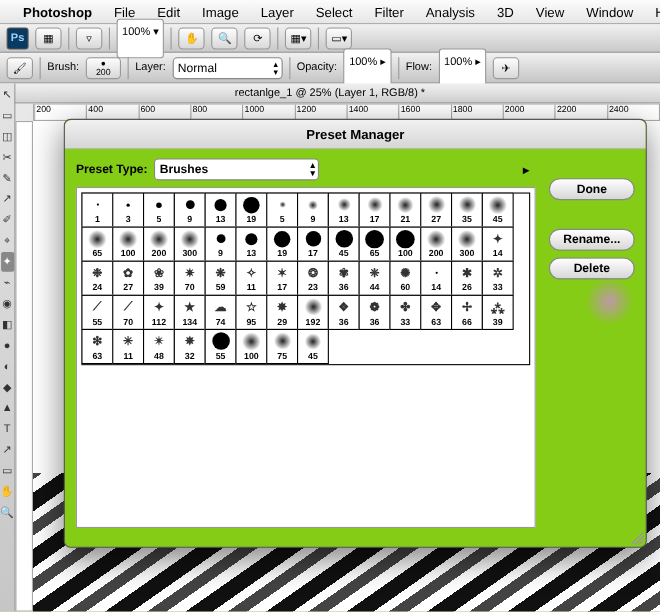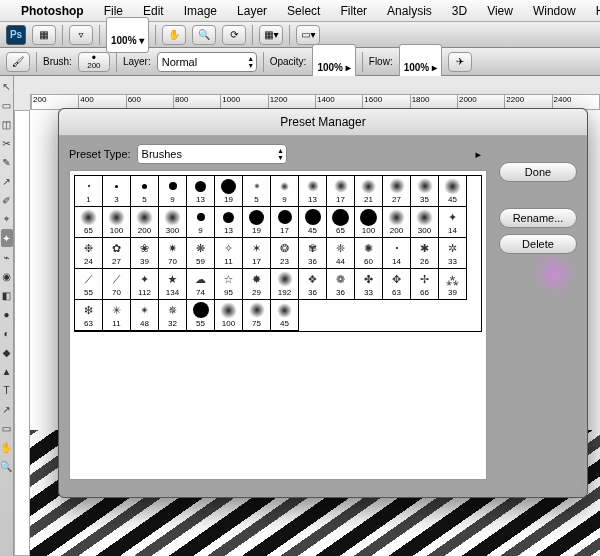--- a/index.html
+++ b/index.html
@@ -7,41 +7,41 @@
 
   
   .menubar { height: 22px; background: linear-gradient(#fcfcfc,#e6e6e6); display: flex; align-items: center; padding: 0 1px; font-size: 12px; gap: 20px; border-bottom: 1px solid #aaa; }
   .apple { font-size: 15px; }
   .menubar .appname { font-weight: bold; }
 
   
   .ps-bar { height: 26px; background: linear-gradient(#f1f1f1,#c9c9c9); border-bottom: 1px solid #888; display: flex; align-items: center; padding: 0 6px; font-size: 10px; gap: 6px; }
   .ps-logo { width: 20px; height: 20px; background: #0a3a60; color:#9bd3ff; font-size:10px; font-weight:bold; display:flex;align-items:center;justify-content:center; border-radius:3px; border:1px solid #555; }
   .mini-btn { width: 24px; height: 20px; background: linear-gradient(#fdfdfd,#d8d8d8); border:1px solid #999; border-radius:4px; display:flex; align-items:center; justify-content:center; font-size:10px; }
-  .mini-field { height:18px; background:#fff; border:1px solid #999; border-radius:3px; padding:17px 4px; font-size:10px; display:flex; align-items:flex-start;font-weight:bold; }
+  .mini-field { height:18px; background:#fff; border:1px solid #999; border-radius:3px; padding:17px 4px; font-size:10px; display:flex; align-items:flex-end; }
   .options-bar { height: 28px; background: linear-gradient(#f1f1f1,#c5c5c5); border-bottom: 1px solid #888; display:flex; align-items:center; padding:0 6px; font-size:10px; gap:6px; }
   .sep { width:1px; height:20px; background:#999; }
 
   
   .docarea { position:absolute; top: 76px; left:0; right:0; bottom:0; background:#e8e8e8; }
   .doc-title { height:18px; background: linear-gradient(#f0f0f0,#d2d2d2); text-align:center; font-size:10px; line-height:18px; border-bottom:1px solid #999; }
   .ruler-h { position:absolute; top:18px; left:30px; right:0; height:16px; background:#fff; border:1px solid #aaa; font-size:8px; display:flex; overflow:hidden; }
   .ruler-h span { border-left:1px solid #aaa; width:50px; padding-left:1px; }
   .ruler-v { position:absolute; top:34px; left:14px; width:16px; bottom:0; background:#fff; border:1px solid #aaa; }
   .canvas-bg { position:absolute; top:34px; left:30px; right:0; bottom:0; background:#fff; }
   .diag-pattern { position:absolute; left:0; right:0; top:320px; height:200px;
     background: repeating-linear-gradient(-35deg, #111 0 14px, transparent 14px 24px, #444 24px 34px, transparent 34px 42px); }
 
   
   .toolbox { position:absolute; top:76px; left:0; width:14px; bottom:0; background: linear-gradient(#e4e4e4,#c6c6c6); border-right:1px solid #999;}
   .tool { width:12px; height:18px; display:flex; align-items:center; justify-content:center; font-size:10px; color:#333; margin:1px auto; }
   .tool.sel { background:#888; color:#fff; border-radius:2px; }
 
   
-  .dialog { position:absolute; top:108px; left:58px; width:530px; height:390px; background:#a3a3a3; border:1px solid #555; border-radius:6px; box-shadow: 0 10px 30px rgba(0,0,0,0.5); }
+  .dialog { position:absolute; top:108px; left:58px; width:530px; height:390px; background:#84cc16; border:1px solid #555; border-radius:6px; box-shadow: 0 10px 30px rgba(0,0,0,0.5); font-weight: bold; }
   .dialog-title { text-align:center; font-size:12px; padding:6px 0; background:linear-gradient(#f1f1f1,#d5d5d5); border-radius:6px 6px 0 0; border-bottom:1px solid #aaa; }
   .dialog-body { padding:8px 10px; display:flex; gap:12px; }
   .left-col { flex:1; }
   .preset-row { display:flex; align-items:center; gap:6px; font-size:11px; margin-bottom:6px; }
   .combo { flex:0 0 150px; height:20px; background:#fff; border:1px solid #888; border-radius:4px; display:flex; justify-content:space-between; align-items:center; padding:0 4px; font-size:11px; }
   .combo .arrows { font-size:8px; line-height:7px; letter-spacing:-1px; }
   .play-arrow { font-size:11px; margin-left:auto; padding-right:6px; }
 
   .grid-box { background:#fff; border:1px solid #999; height:310px; padding:4px; overflow:hidden; position:relative; }
   .brush-grid { border:1px solid #000; display:flex; flex-wrap:wrap; align-content:flex-start; width:408px; }
@@ -110,20 +110,21 @@
   <div class="sep"></div>
   <span>Opacity:</span>
   <div class="mini-field"><span>100%</span>&nbsp;▸</div>
   <div class="sep"></div>
   <span>Flow:</span>
   <div class="mini-field"><span>100%</span>&nbsp;▸</div>
   <div class="mini-btn">✈</div>
 </div>
 
 <div class="docarea">
+  <div class="doc-title">rectanlge_1 @ 25% (Layer 1, RGB/8) *</div>
   <div class="ruler-h" id="ruler-h">
       <span>200</span>
       <span>400</span>
       <span>600</span>
       <span>800</span>
       <span>1000</span>
       <span>1200</span>
       <span>1400</span>
       <span>1600</span>
       <span>1800</span>

